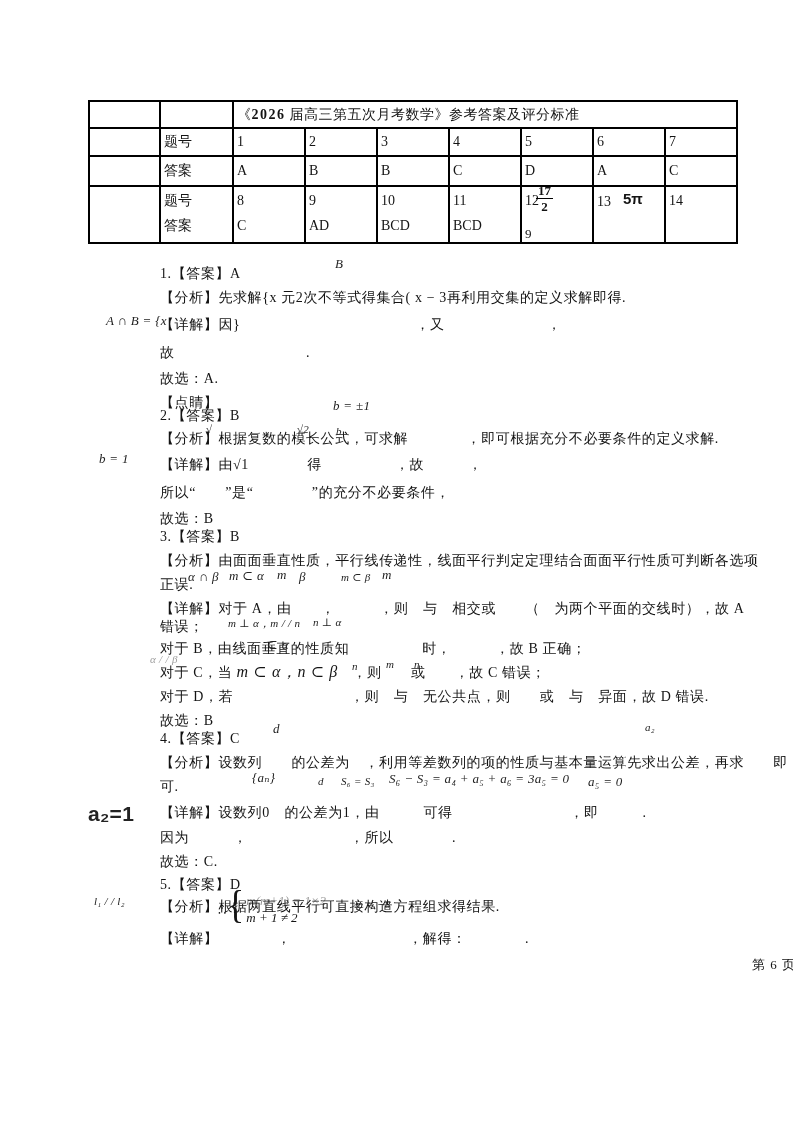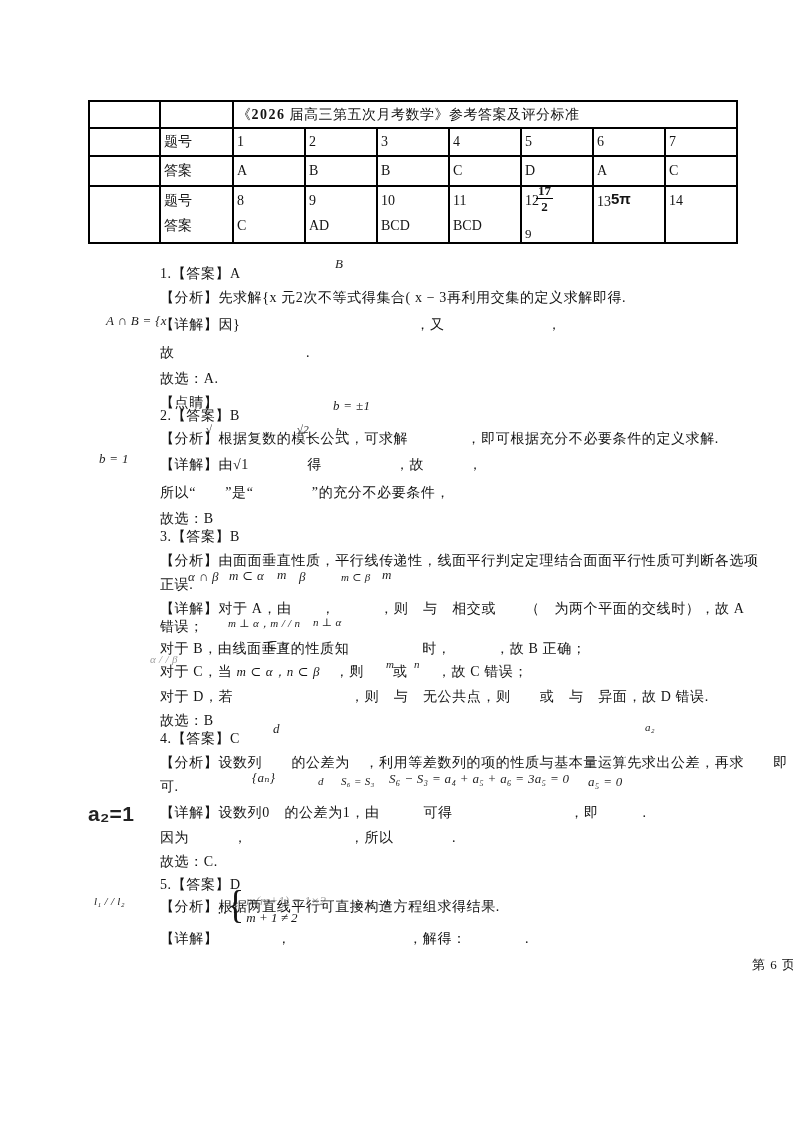--- a/index.html
+++ b/index.html
@@ -14,24 +14,24 @@
   td.titlecell{padding:0;white-space:nowrap;font-size:17px;letter-spacing:0.5px;}
   td.titlecell b{letter-spacing:1.5px;}
   tr.qrow td{height:26px;}
   tr.arow td{height:28px;}
   tr.tall td{height:54px;vertical-align:top;line-height:25px;padding-top:1px;}
   td.c12{position:relative;}
   .frac{position:absolute;left:14px;top:-3px;text-align:center;font-weight:bold;font-size:13px;line-height:1.0;font-family:Liberation Serif, serif;}
   .frac .fnum{display:block;border-bottom:1.5px solid #000;padding:0 2px 1px 2px;}
   .frac .fden{display:block;padding-top:1px;}
   .ans9{position:absolute;left:3px;bottom:1px;line-height:14px;font-size:13px;}
-  .pi5{font-size:15px;font-weight:600;position:relative;top:-2px;font-family:"Liberation Sans","DejaVu Sans",sans-serif;}
+  .pi5{margin-left:12px;font-size:15px;font-weight:600;position:relative;top:-2px;font-family:"Liberation Sans","DejaVu Sans",sans-serif;}
   
   .ln{position:absolute;white-space:pre;font-size:14px;letter-spacing:0.6px;line-height:18px;}
-  .ln .em{font-style:italic;font-size:13px;}
+  .ln .em{font-style:italic;font-size:16px;}
   
   .frag{position:absolute;white-space:pre;font-style:italic;font-size:13px;color:#222;letter-spacing:0.3px;}
   .frag.sm{font-size:11px;}
   .frag.rm{font-style:normal;}
   .frag.bold{font-style:normal;font-weight:bold;font-size:21px;font-family:"Liberation Sans","DejaVu Sans",sans-serif;}
   .faded{opacity:0.45;}
   
   .sys{position:absolute;display:flex;align-items:center;font-style:italic;font-size:13px;}
   .sys .brace{font-size:36px;font-style:normal;font-weight:400;margin-right:2px;transform:scaleY(1.1);}
   .sys .syslines{display:inline-flex;flex-direction:column;line-height:17px;margin-top:8px;}

